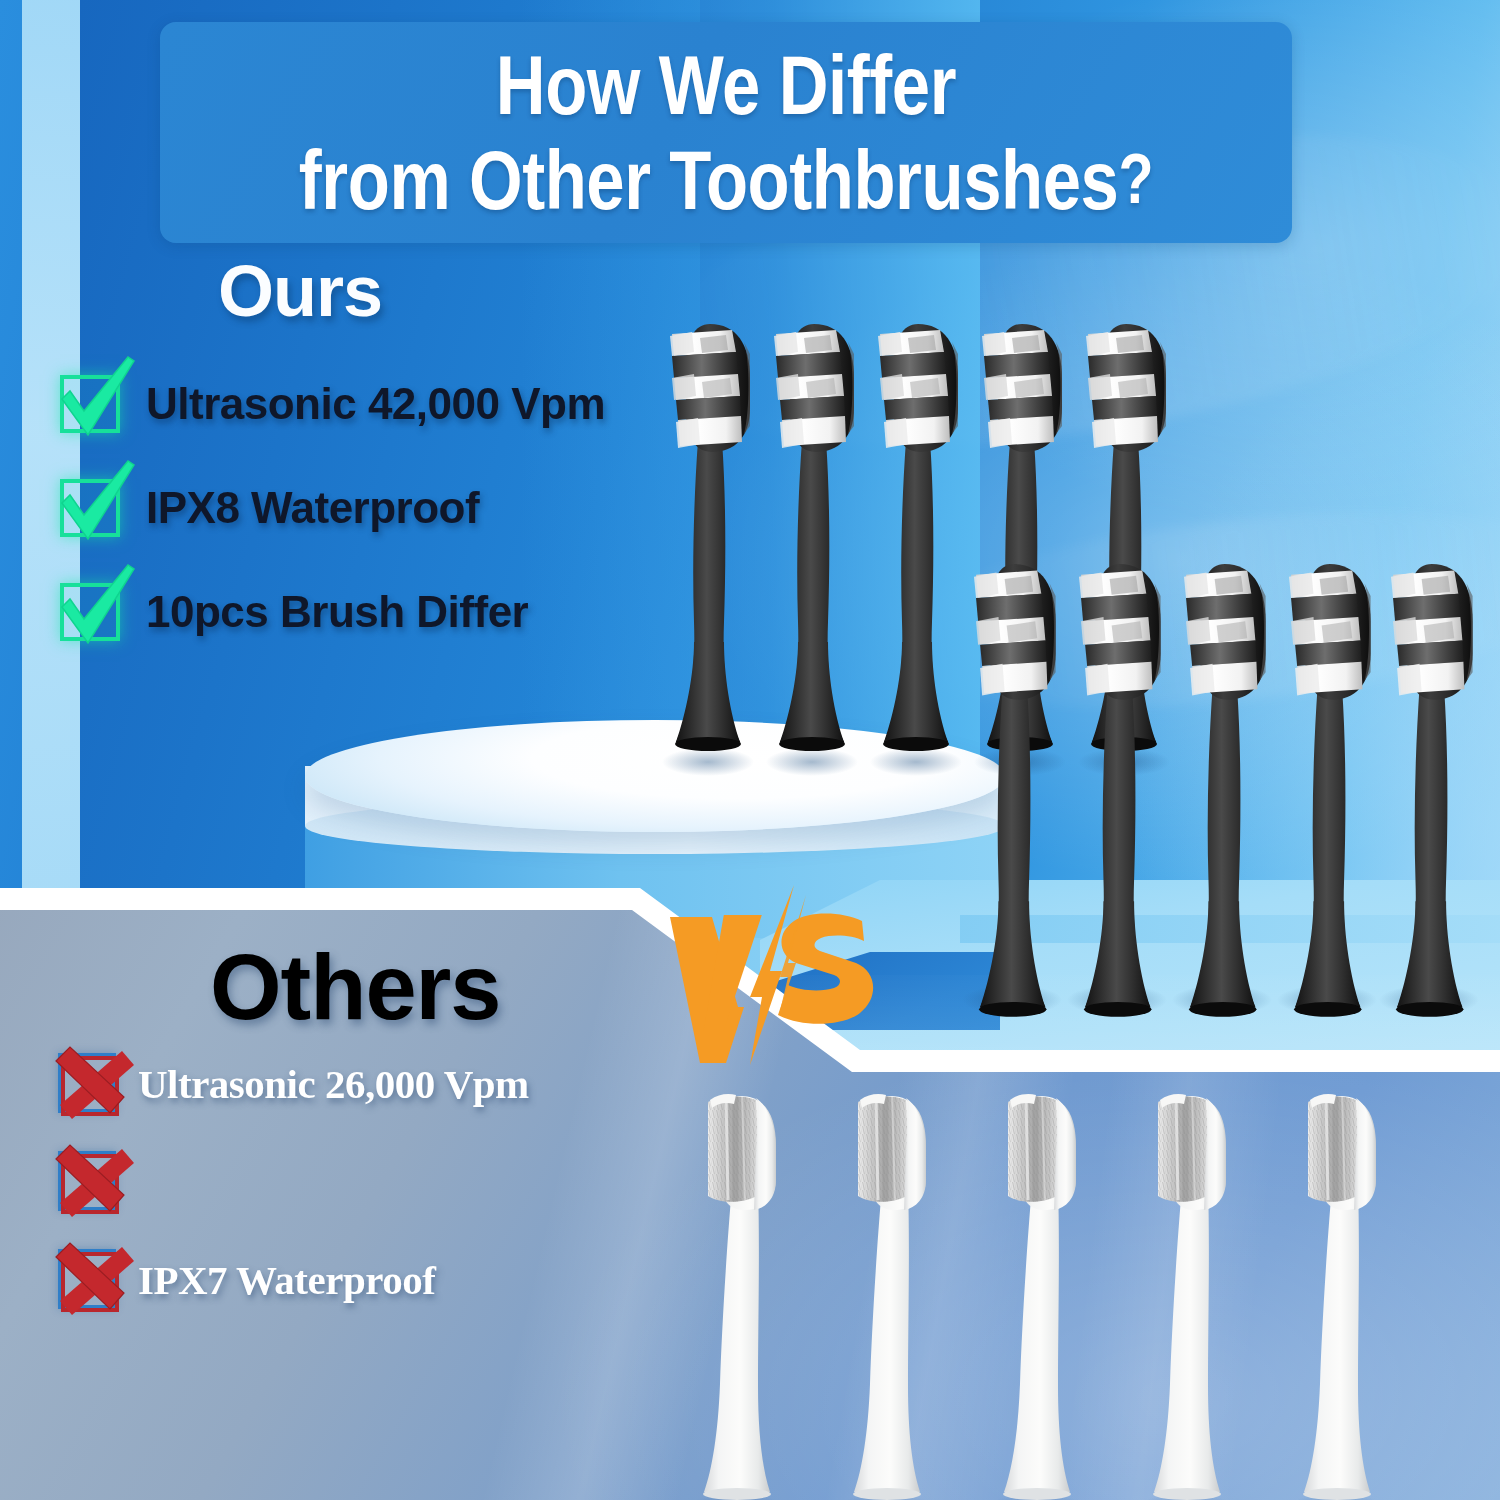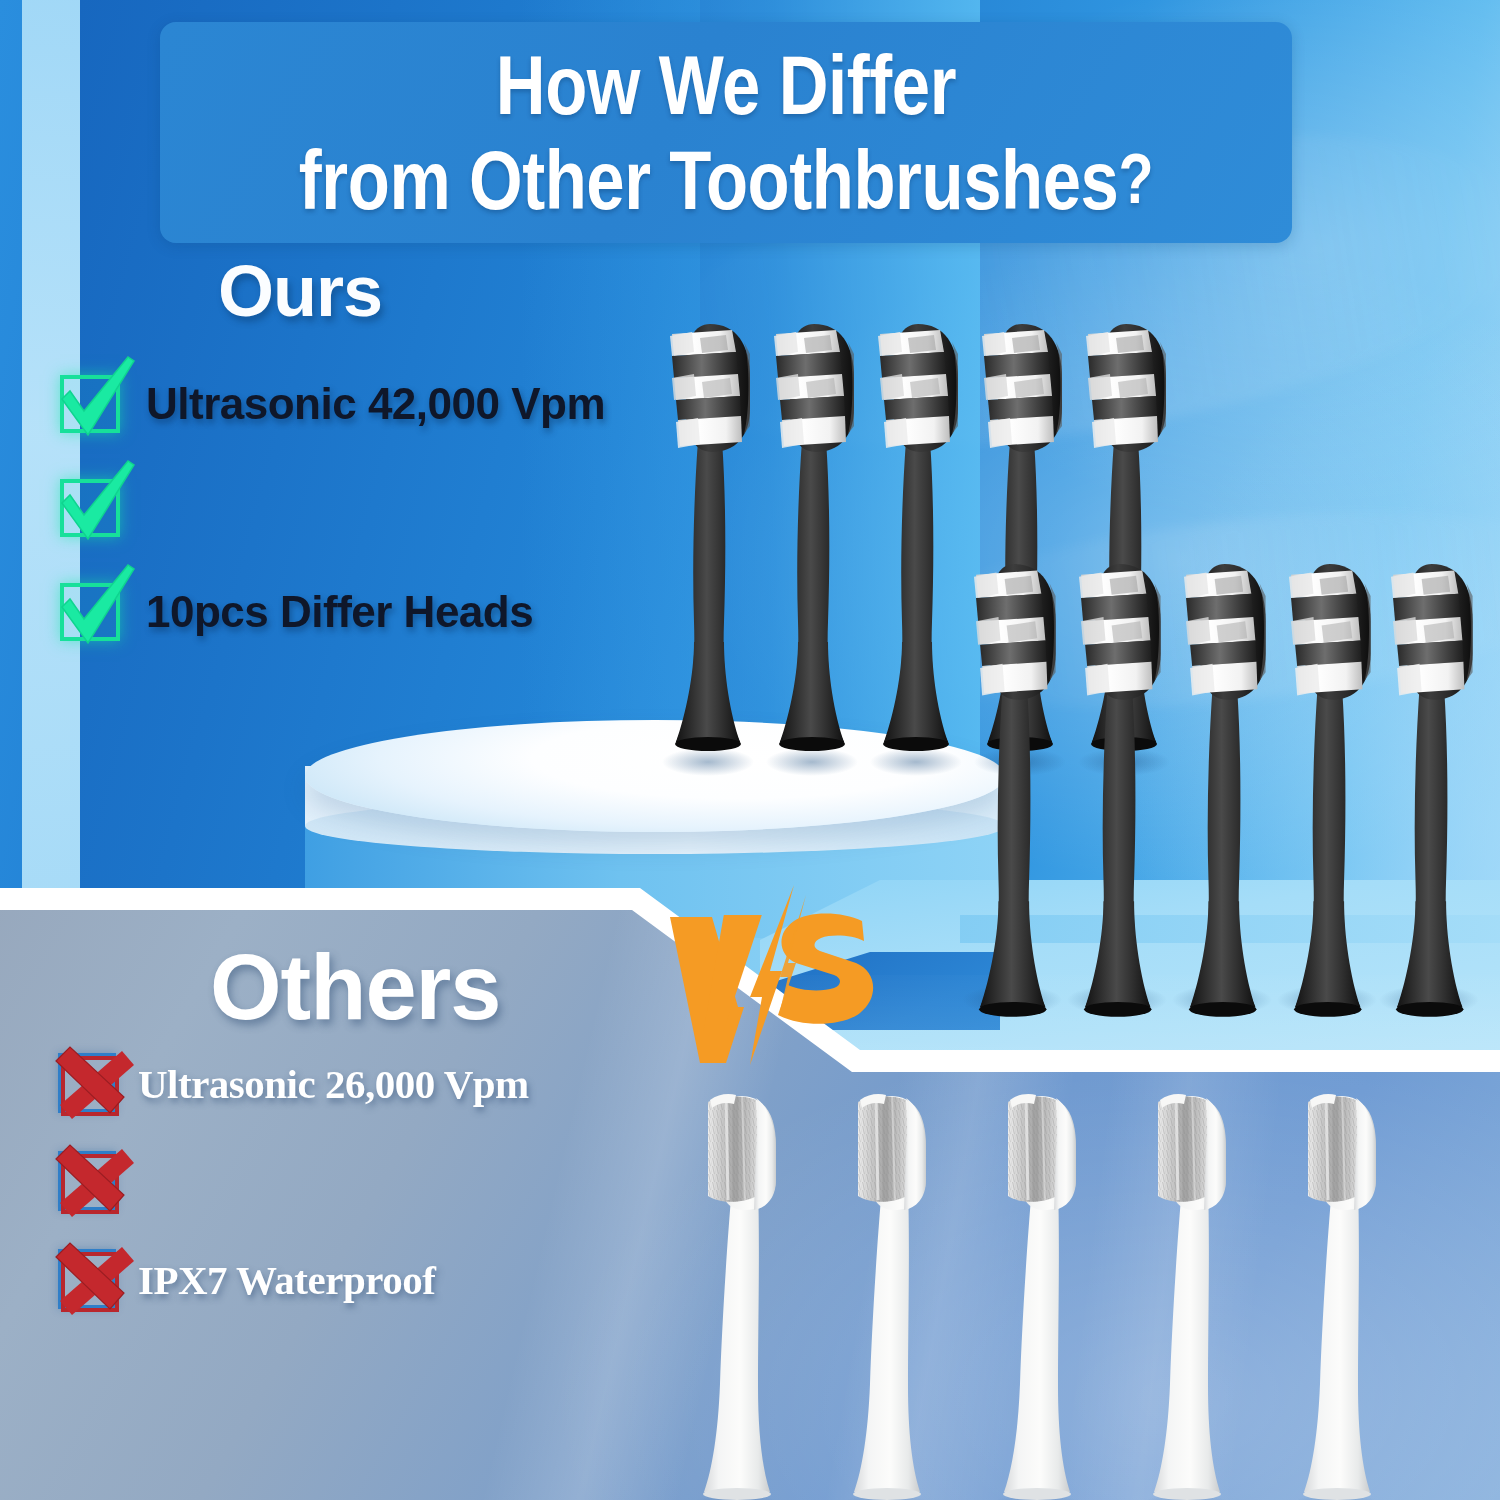--- a/index.html
+++ b/index.html
@@ -70,21 +70,21 @@
 
   
   .head-ours {
     position:absolute; left:218px; top:250px;
     font-size:72px; font-weight:bold; color:#fbfdff;
     letter-spacing:-1px;
     text-shadow:3px 5px 7px rgba(8,50,95,.42);
   }
   .head-others {
     position:absolute; left:210px; top:935px;
-    font-size:92px; font-weight:bold; color:#ffffff;
+    font-size:92px; font-weight:bold; color:#000000;
     letter-spacing:-1px;
     text-shadow:3px 5px 8px rgba(40,70,110,.45);
   }
 
   
   .list { position:absolute; }
   .list-ours { left:48px; top:352px; width:660px; }
   .list-others { left:48px; top:1035px; width:680px; }
 
   .row { display:flex; align-items:center; height:104px; }
@@ -347,30 +347,31 @@
       <div class="feat-ours">Ultrasonic 42,000 Vpm</div>
     </div>
     <div class="row">
       <div class="mark-box">
         <div class="chk-frame"></div>
         <svg class="chk-glyph" viewBox="0 0 92 92">
           <path d="M14 44 L22 36 L36 56 L80 2 L86 6 L40 80 Z" fill="#1aeaa2"></path>
           <path d="M14 44 L22 36 L36 56 L80 2 L86 6 L40 80 Z" fill="none" stroke="#0fd48f" stroke-width="1.5"></path>
         </svg>
       </div>
+      <div class="feat-ours">IPX8 Waterproof</div>
     </div>
     <div class="row">
       <div class="mark-box">
         <div class="chk-frame"></div>
         <svg class="chk-glyph" viewBox="0 0 92 92">
           <path d="M14 44 L22 36 L36 56 L80 2 L86 6 L40 80 Z" fill="#1aeaa2"></path>
           <path d="M14 44 L22 36 L36 56 L80 2 L86 6 L40 80 Z" fill="none" stroke="#0fd48f" stroke-width="1.5"></path>
         </svg>
       </div>
-      <div class="feat-ours">10pcs Differ Heads</div>
+      <div class="feat-ours">10pcs Brush Differ</div>
     </div>
   </div>
 
   <div class="others-wrap">
     <div class="others-white"></div>
     <div class="others-fill"></div>
     <div class="others-streak"></div>
   </div>
 
   <svg class="brush" style="left:690px; top:1080px; width:760px; height:430px;" viewBox="0 0 760 430">

